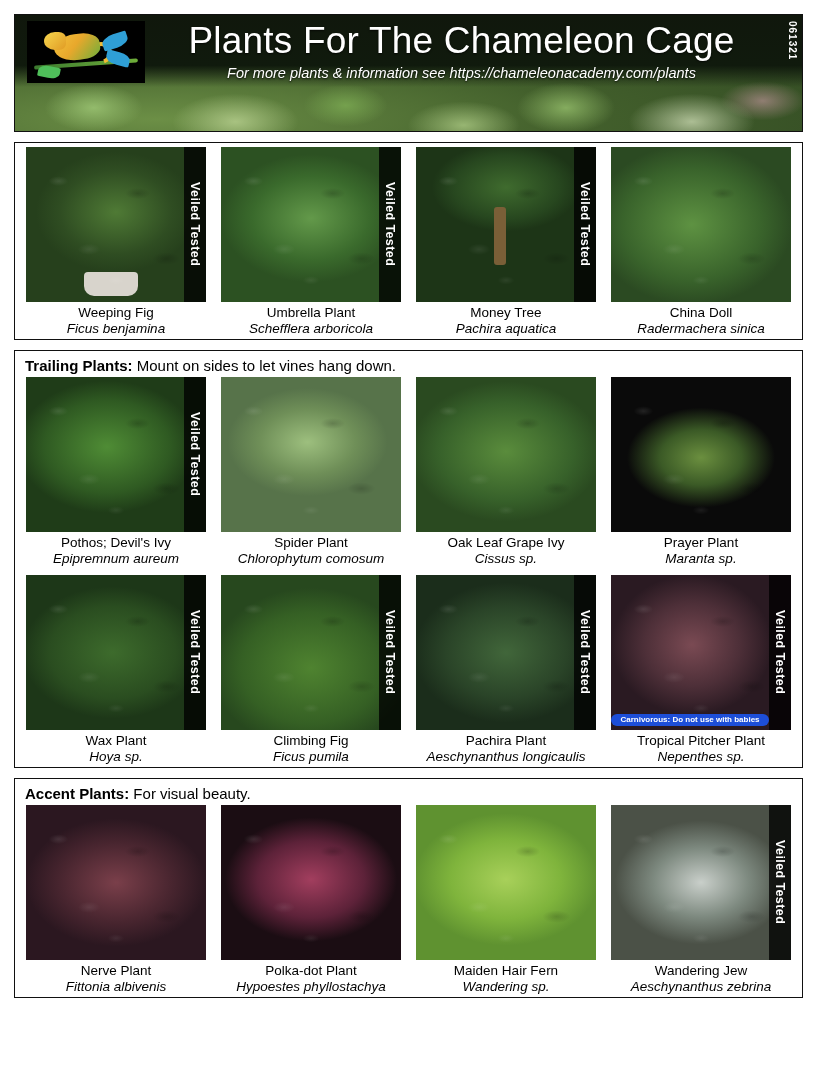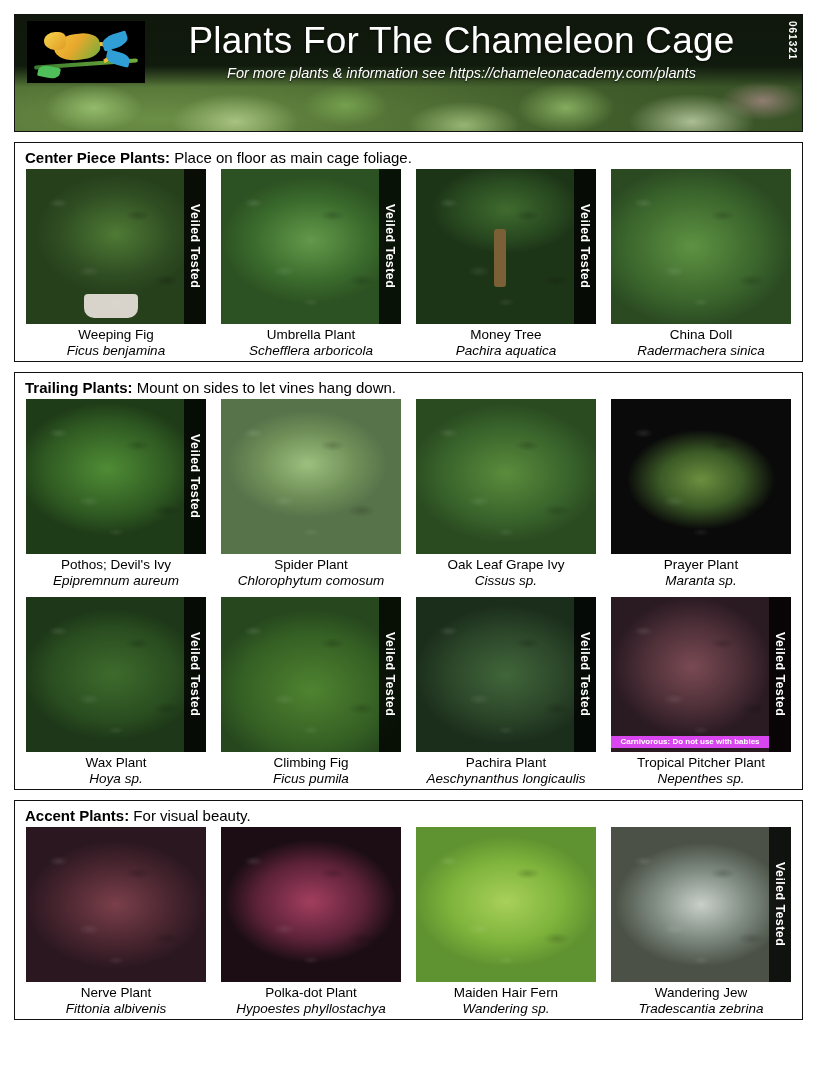--- a/index.html
+++ b/index.html
@@ -153,27 +153,28 @@
     color: #fff;
     font-size: 12.5px;
     font-weight: bold;
     display: flex; align-items: center; justify-content: center;
     writing-mode: vertical-rl;
     text-orientation: mixed;
     letter-spacing: .4px;
   }
   .warn-banner {
     position: absolute; left: 0; right: 22px; bottom: 4px;
-    background: #d946ef;
+    background: #1d4ed8;
     color: #fff;
     font-size: 8px;
     font-weight: bold;
     text-align: center;
     padding: 1px 0;
     line-height: 10px;
+    border-radius: 6px;
   }
   .common {
     font-size: 13.5px;
     color: #000;
     margin-top: 3px;
     text-align: center;
     line-height: 16px;
   }
   .latin {
     font-size: 13.5px;
@@ -306,21 +307,20 @@
     <div class="title-wrap">
       <div class="title">Plants For The Chameleon Cage</div>
       <div class="subtitle">For more plants &amp; information see https://chameleonacademy.com/plants</div>
     </div>
 
     <div class="doc-code">061321</div>
   </div>
 
   <div id="sections-root">
       <div class="section">
-        <div class="section-head"><b>Center Piece Plants:</b><span class="desc"> Place on floor as main cage foliage.</span></div>
         <div class="row">
           <div class="card">
             <div class="photo-wrap">
               <div class="ph ph-weepingfig"></div>
               <div class="speckle"></div>
               <div class="veiled">Veiled Tested</div>
             </div>
             <div class="common">Weeping Fig</div>
             <div class="latin">Ficus benjamina</div>
           </div>
@@ -456,19 +456,19 @@
             <div class="common">Maiden Hair Fern</div>
             <div class="latin">Wandering sp.</div>
           </div>
           <div class="card">
             <div class="photo-wrap">
               <div class="ph ph-wanderingjew"></div>
               <div class="speckle"></div>
               <div class="veiled">Veiled Tested</div>
             </div>
             <div class="common">Wandering Jew</div>
-            <div class="latin">Tradescantia zebrina</div>
+            <div class="latin">Aeschynanthus zebrina</div>
           </div>
         </div>
       </div>
     </div>
 
 </div>
 
 </body></html>

